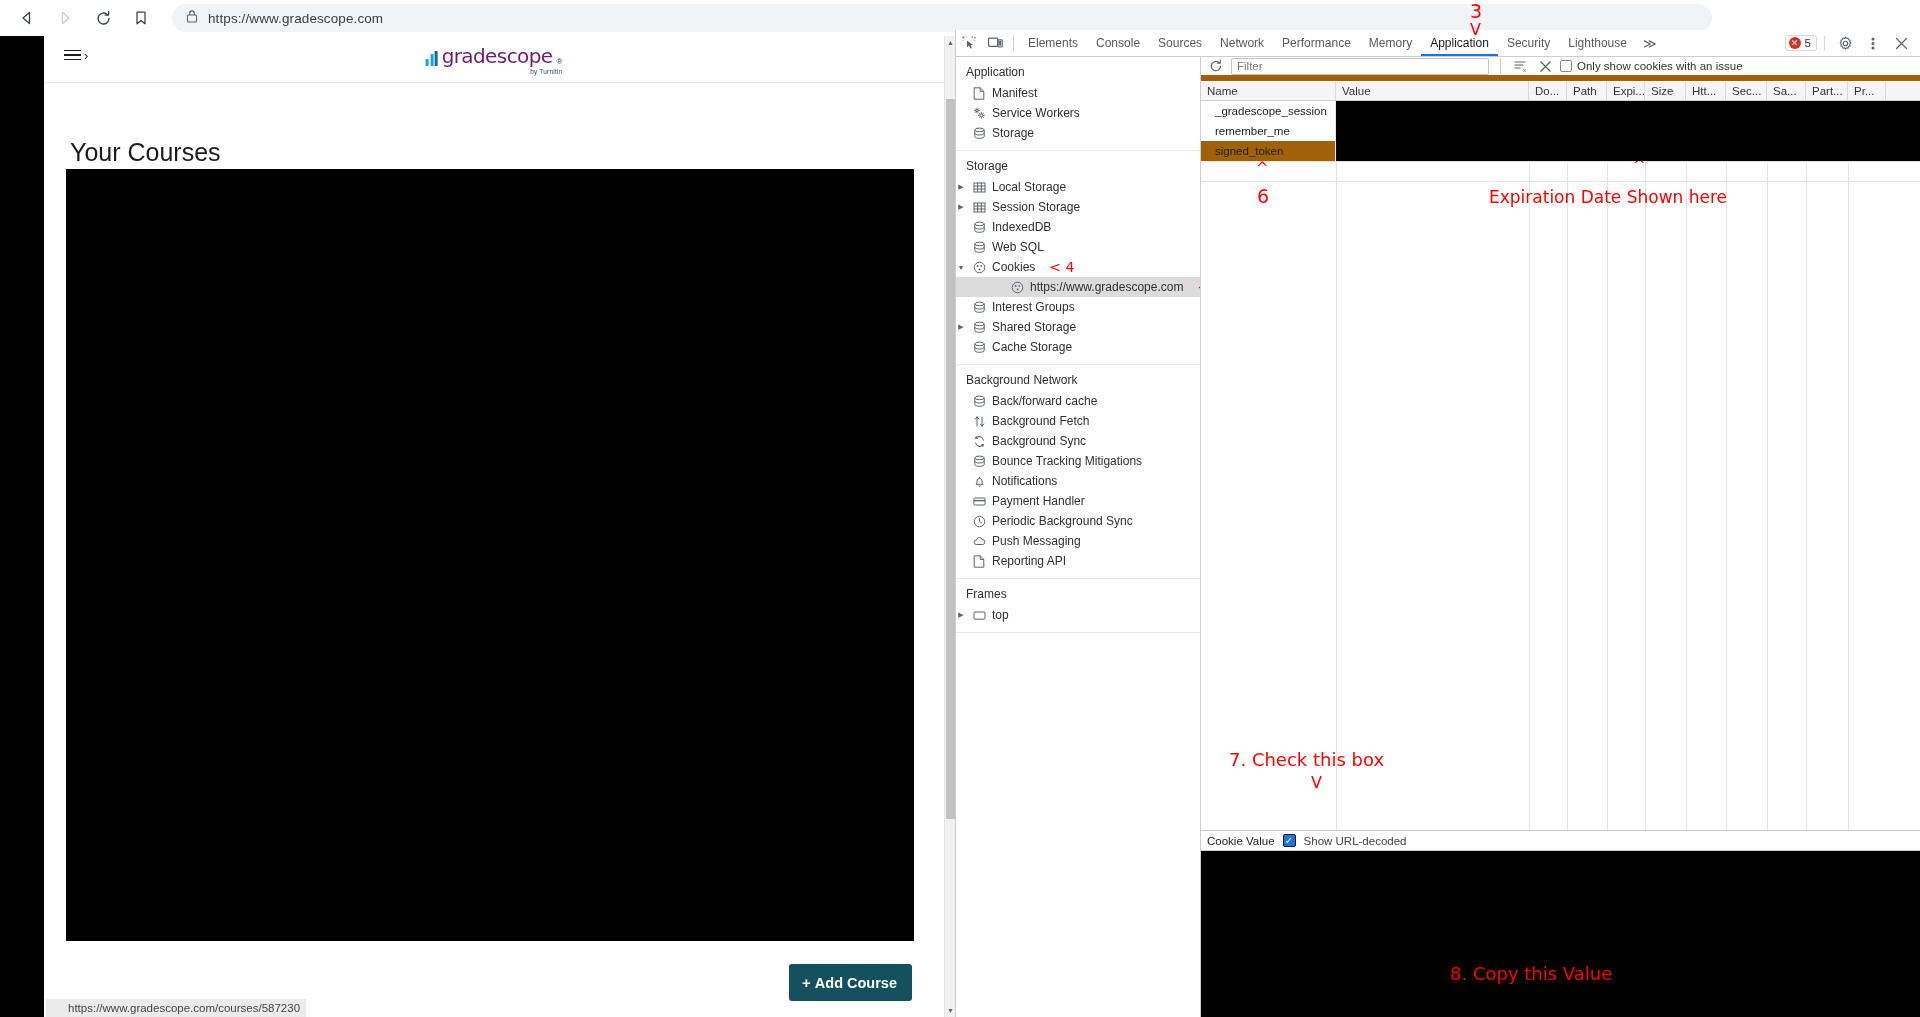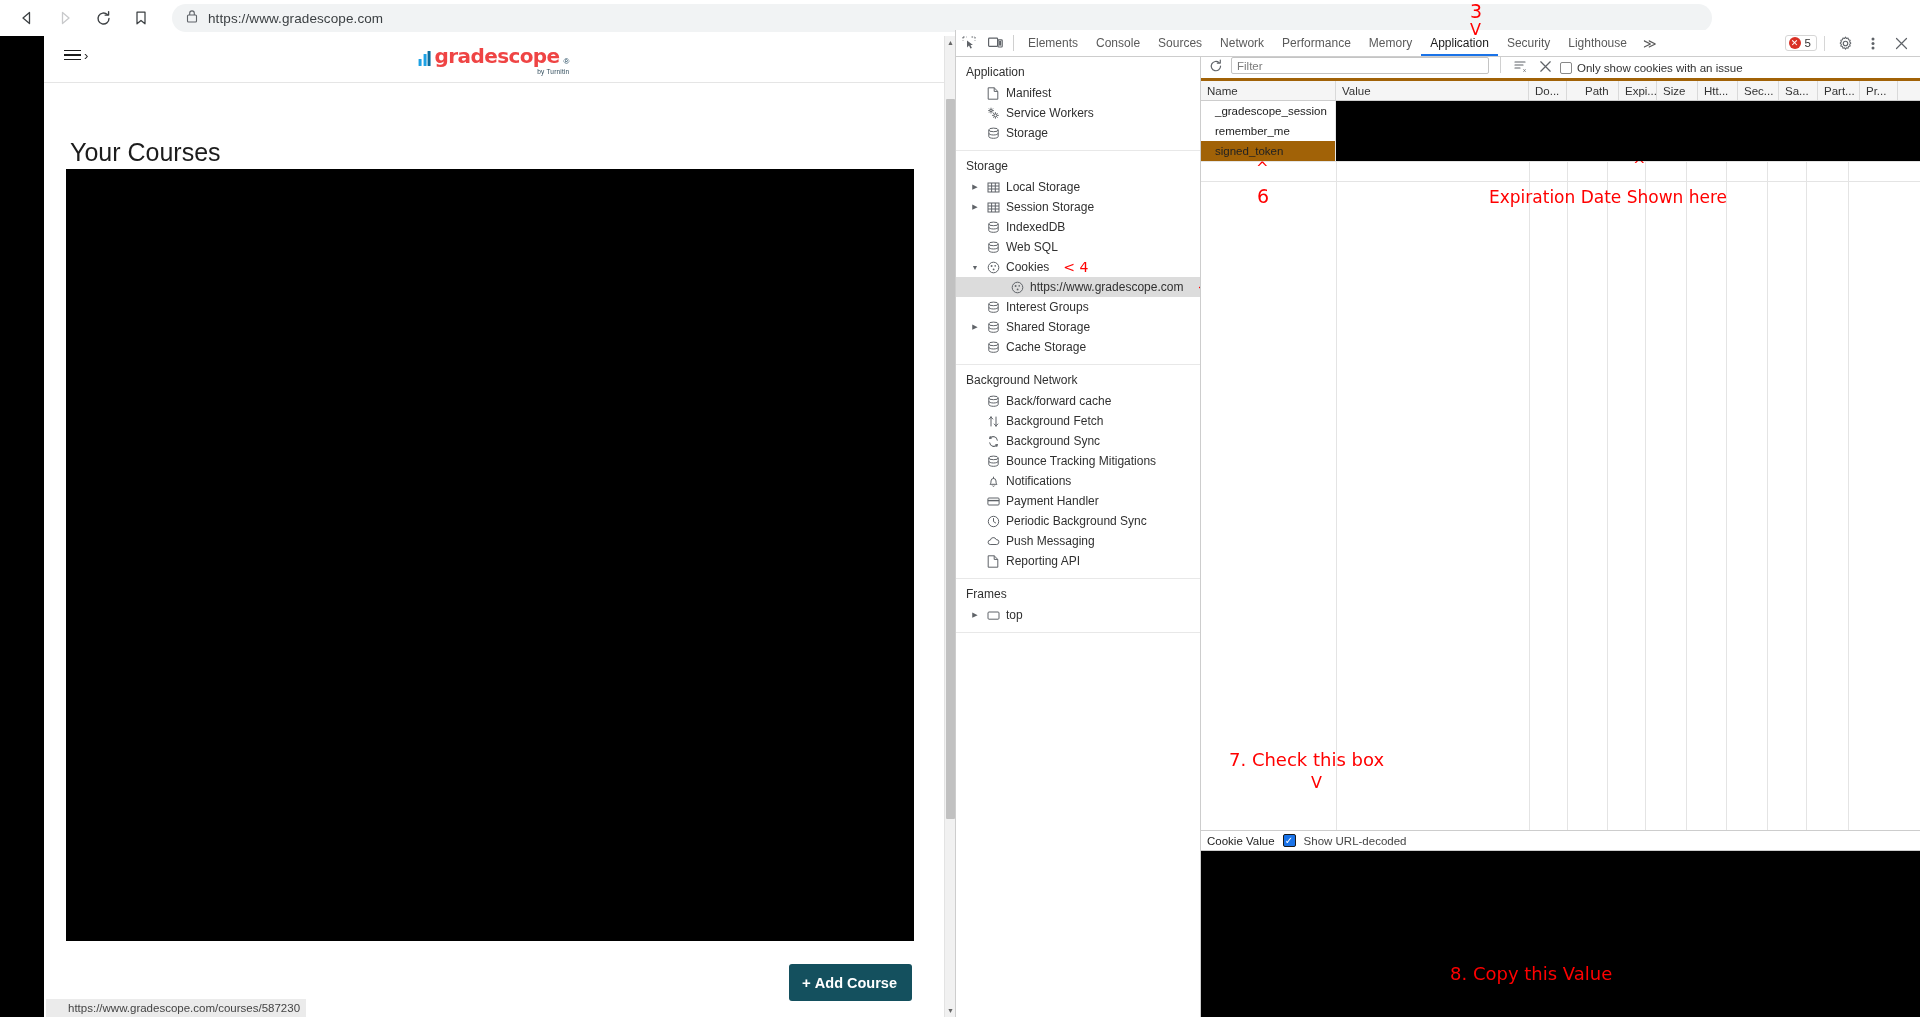--- a/index.html
+++ b/index.html
@@ -61,21 +61,21 @@
     display: flex; flex-direction: column; align-items: flex-end;
   }
   .gs-logo-row { display:flex; align-items:flex-end; gap:4px; }
   .gs-bars { display:flex; align-items:flex-end; gap:1.5px; height:15px; }
   .gs-bars i { display:block; width:3px; background:#1da1e4; border-radius:.5px;}
   .gs-bars i:nth-child(1){height:7px;}
   .gs-bars i:nth-child(2){height:12px;}
   .gs-bars i:nth-child(3){height:15px;background:#0b6d9e;}
   .gs-word {
     font-family:"DejaVu Sans", sans-serif;
-    font-size:20px; font-weight:700; color:#ef4444; letter-spacing:-0.6px; line-height:1;
+    font-size:20px; font-weight:400; color:#701a75; letter-spacing:-0.6px; line-height:1;
   }
   .gs-reg { font-size:8px; color:#113a52; vertical-align:super; }
   .gs-sub { font-size:6.5px; color:#2e4a5a; letter-spacing:.2px; margin-top:2px; }
 
   .page-title {
     position: absolute; left: 70px; top: 102px;
     font-size: 25px; color: #1c1c1c; font-weight: 400;
     font-family: "Liberation Sans", sans-serif;
   }
   .black-panel {
@@ -150,41 +150,41 @@
   .dt-body { display:flex; height: 960px; }
 
   
   .dt-sidebar {
     width: 245px; border-right: 1px solid #cdcdcd; background:#fff;
     font-size: 12px; color: #333; overflow: hidden; flex:0 0 245px;
   }
   .tree-group { padding: 6px 0 7px 0; border-bottom: 1px solid #e8e8e8; }
   .tree-head { font-size: 12px; color:#303030; padding: 2px 0 4px 10px; }
   .tree-item {
-    display:flex; align-items:center; height:20px; padding-left: 14px; gap:6px;
+    display:flex; align-items:center; height:20px; gap:6px;
     font-size:12px; color:#303030; position:relative;
   }
   .tree-item.lvl2 { padding-left: 38px; }
   .tree-item.selected { background:#dcdcdc; }
   .tw {
     width:10px; display:inline-block; text-align:center; font-size:7px; color:#5f6368; flex:0 0 10px;
   }
   .ticon { width:14px; height:14px; flex:0 0 14px; display:flex; align-items:center; justify-content:center;}
   .ticon svg { display:block; }
   .tlabel { white-space:nowrap; }
   .ann {
     color:#ff0000; font-size:14px; font-family:"DejaVu Sans", sans-serif;
     margin-left:8px; white-space:nowrap;
   }
 
   
   .dt-main { flex:1; display:flex; flex-direction:column; background:#fff; min-width:0; }
   .cookie-toolbar {
-    height: 24px; display:flex; gap:6px; padding: 0 6px;
-    border-bottom:3px solid #a16207; background:#fff;
+    height: 24px; display:flex; align-items:center; gap:6px; padding: 0 6px;
+    border-bottom:6px solid #a16207; background:#fff;
   }
   .filter-input {
     width: 258px; height:17px; border:1px solid #c4c4c4; border-radius:2px;
     font-size: 11.5px; color:#7a7a7a; padding: 0 5px; display:flex; align-items:center;
     background:#fff;
   }
   .tb-btn { width:18px;height:18px;display:flex;align-items:center;justify-content:center;color:#5f6368;}
   .chk-row { display:flex; align-items:center; gap:5px; font-size:11.5px; color:#333; }
   .chk {
     width:12px;height:12px;border:1px solid #888; border-radius:2px; background:#fff; flex:0 0 12px;
@@ -681,21 +681,21 @@
           <div class="grid-header" id="grid-header">
               <div class="gh" style="flex: 0 0 135px;">
                 <span>Name</span>
               </div>
               <div class="gh" style="flex: 0 0 193px;">
                 <span>Value</span>
               </div>
               <div class="gh" style="flex: 0 0 38px;">
                 <span>Do...</span>
               </div>
-              <div class="gh" style="flex: 0 0 40px; margin-left: 12px;">
+              <div class="gh" style="flex: 0 0 40px;">
                 <span>Path</span>
               </div>
               <div class="gh" style="flex: 0 0 38px;">
                 <span>Expi...</span>
               </div>
               <div class="gh" style="flex: 0 0 41px;">
                 <span>Size</span>
               </div>
               <div class="gh" style="flex: 0 0 40px;">
                 <span>Htt...</span>

